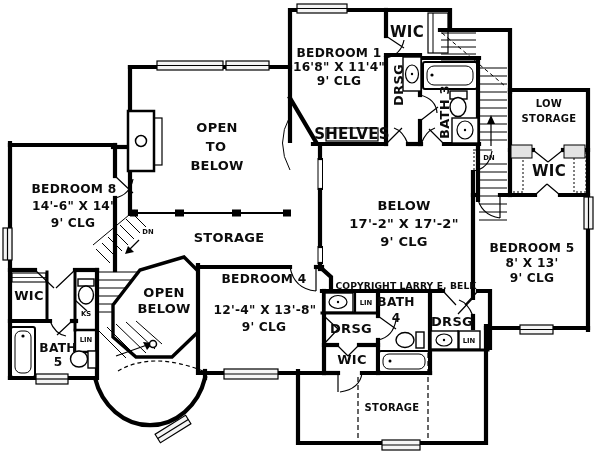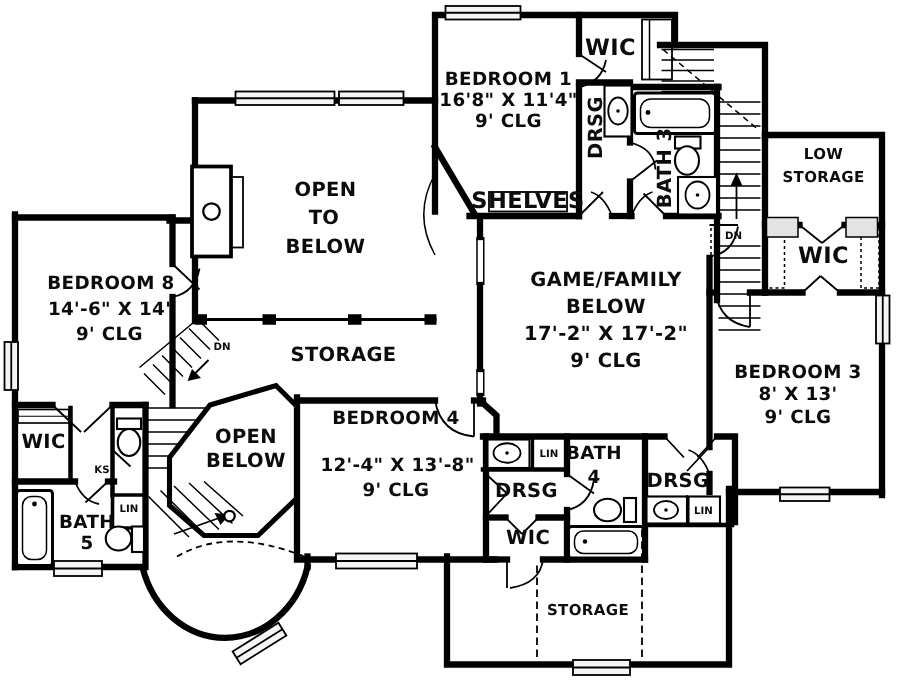--- a/index.html
+++ b/index.html
@@ -240,49 +240,49 @@
 
   <div class="lbl fs15" style="left:407px;top:32px">WIC</div>
   <div class="lbl vert fs13" style="left:398px;top:85px">DRSG</div>
   <div class="lbl vert fs13" style="left:444px;top:112px">BATH 3</div>
   <div class="lbl fs8" style="left:352px;top:134px">SHELVES</div>
 
   <div class="lbl fs11" style="left:549px;top:104px">LOW</div>
   <div class="lbl fs11" style="left:549px;top:119px">STORAGE</div>
   <div class="lbl fs15" style="left:549px;top:171px">WIC</div>
 
-  <div class="lbl fs12" style="left:532px;top:248px">BEDROOM 3</div>
+  <div class="lbl fs12" style="left:532px;top:248px">BEDROOM 5</div>
   <div class="lbl fs12" style="left:532px;top:263px">8' X 13'</div>
   <div class="lbl fs12" style="left:532px;top:278px">9' CLG</div>
 
-  <div class="lbl fs13" style="left:404px;top:187px">GAME/FAMILY</div>
   <div class="lbl fs13" style="left:404px;top:205px">BELOW</div>
   <div class="lbl fs13" style="left:404px;top:223px">17'-2" X 17'-2"</div>
   <div class="lbl fs13" style="left:404px;top:241px">9' CLG</div>
+  <div class="lbl fs9" style="left:406px;top:286px">COPYRIGHT LARRY E. BELK</div>
 
   <div class="lbl fs12" style="left:74px;top:189px">BEDROOM 8</div>
   <div class="lbl fs12" style="left:73px;top:206px">14'-6" X 14'</div>
   <div class="lbl fs12" style="left:73px;top:223px">9' CLG</div>
 
   <div class="lbl fs13" style="left:217px;top:127px">OPEN</div>
   <div class="lbl fs13" style="left:216px;top:146px">TO</div>
   <div class="lbl fs13" style="left:217px;top:165px">BELOW</div>
   <div class="lbl fs13" style="left:229px;top:237px">STORAGE</div>
 
   <div class="lbl fs13" style="left:164px;top:292px">OPEN</div>
   <div class="lbl fs13" style="left:164px;top:308px">BELOW</div>
 
   <div class="lbl fs12" style="left:264px;top:279px">BEDROOM 4</div>
   <div class="lbl fs12" style="left:265px;top:310px">12'-4" X 13'-8"</div>
   <div class="lbl fs12" style="left:264px;top:327px">9' CLG</div>
 
   <div class="lbl fs13" style="left:29px;top:295px">WIC</div>
   <div class="lbl fs12" style="left:58px;top:348px">BATH</div>
   <div class="lbl fs12" style="left:58px;top:362px">5</div>
-  <div class="lbl fs7" style="left:68px;top:314px">KS</div>
+  <div class="lbl fs7" style="left:86px;top:314px">KS</div>
   <div class="lbl fs7" style="left:86px;top:340px">LIN</div>
 
   <div class="lbl fs12" style="left:396px;top:302px">BATH</div>
   <div class="lbl fs12" style="left:396px;top:318px">4</div>
   <div class="lbl fs7" style="left:366px;top:303px">LIN</div>
   <div class="lbl fs13" style="left:351px;top:328px">DRSG</div>
   <div class="lbl fs13" style="left:452px;top:321px">DRSG</div>
   <div class="lbl fs7" style="left:469px;top:341px">LIN</div>
   <div class="lbl fs13" style="left:352px;top:359px">WIC</div>
 

